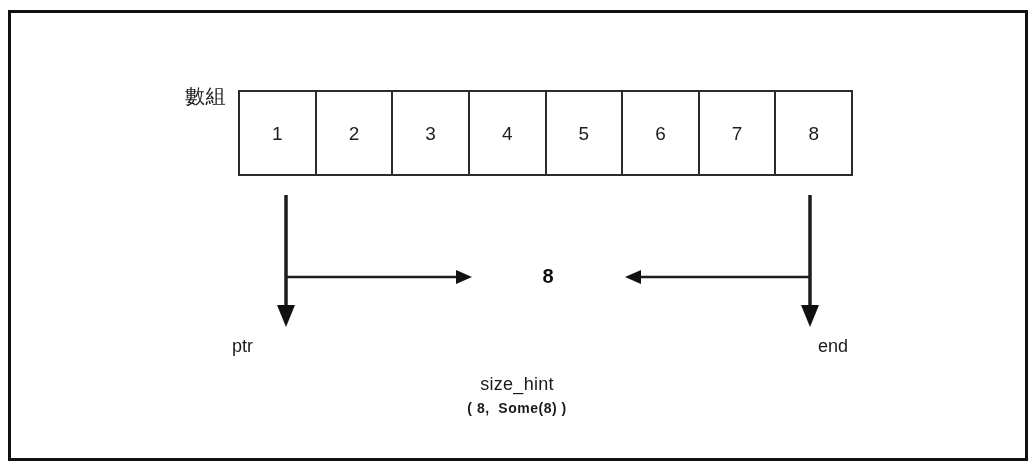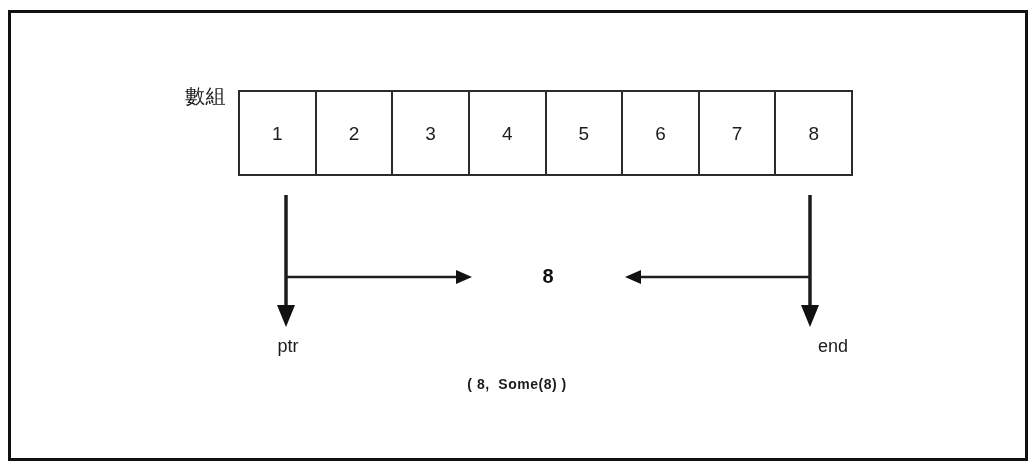--- a/index.html
+++ b/index.html
@@ -92,24 +92,24 @@
 
   
   .ptr-label {
     position: absolute;
     font-size: 18px;
     color: #1a1a1a;
     line-height: 20px;
     white-space: nowrap;
   }
   .ptr-label.left {
-    left: 248px;
+    left: 232px;
     top: 336px;
     width: 80px;
-    text-align: center;
+    text-align: left;
   }
   .ptr-label.right {
     left: 768px;
     top: 336px;
     width: 80px;
     text-align: right;
   }
 
   
   .span-count {
@@ -204,16 +204,17 @@
       <polygon points="625,277 641,270 641,284" fill="#111111"></polygon>
     </g>
   </svg>
 
   <div class="span-count">8</div>
 
   <div class="ptr-label left">ptr</div>
   <div class="ptr-label right">end</div>
 
   <div class="caption">
+    <div class="caption-title">size_hint</div>
     <div class="caption-value">( 8,  Some(8) )</div>
   </div>
 
 </div>
 
 </body></html>

